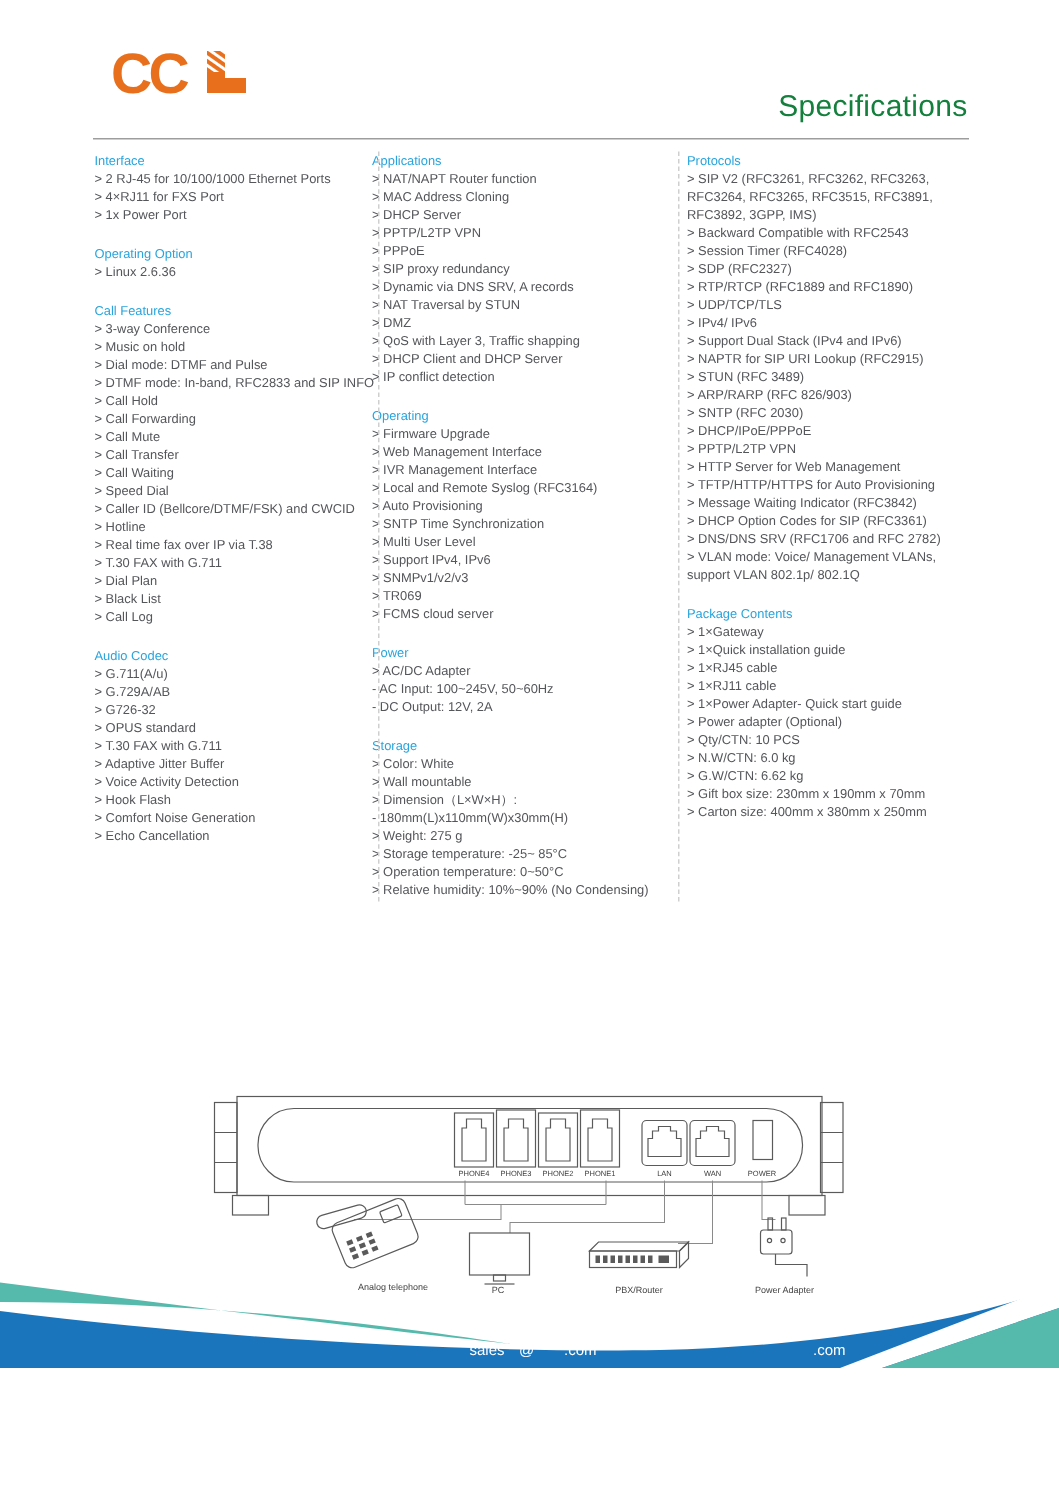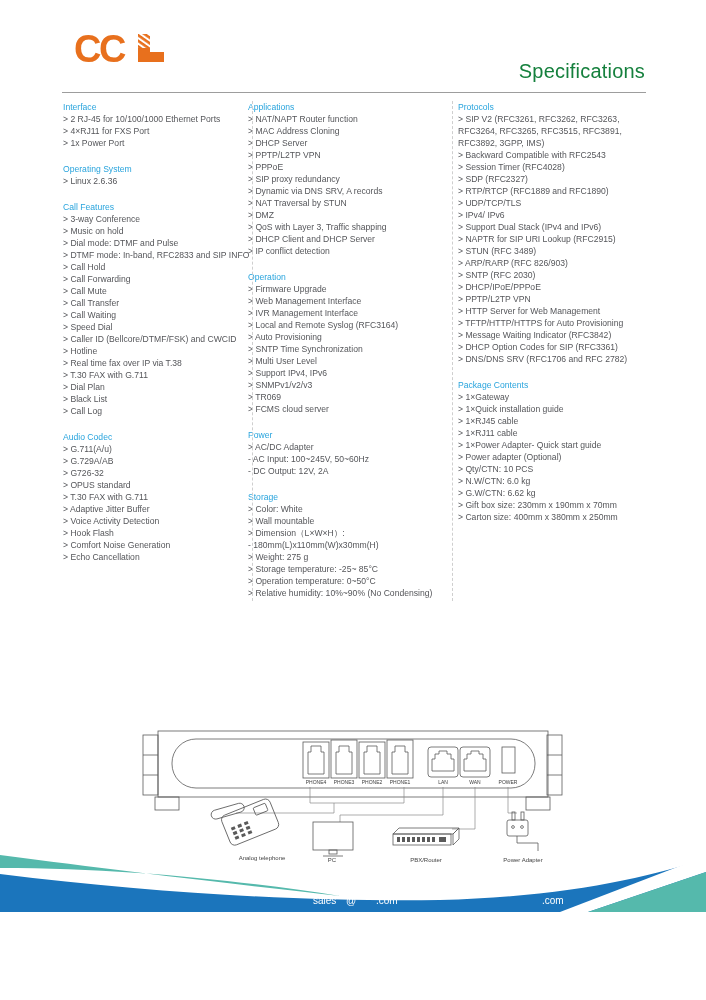--- a/index.html
+++ b/index.html
@@ -59,21 +59,21 @@
   <div class="header-rule"></div>
 
   <div class="col col0">
       <div class="section">
         <div class="sec-heading">Interface</div>
         <div class="item">&gt; 2 RJ-45 for 10/100/1000 Ethernet Ports</div>
         <div class="item">&gt; 4×RJ11 for FXS Port</div>
         <div class="item">&gt; 1x Power Port</div>
       </div>
       <div class="section">
-        <div class="sec-heading">Operating System</div>
+        <div class="sec-heading">Operating Option</div>
         <div class="item">&gt; Linux 2.6.36</div>
       </div>
       <div class="section">
         <div class="sec-heading">Call Features</div>
         <div class="item">&gt; 3-way Conference</div>
         <div class="item">&gt; Music on hold</div>
         <div class="item">&gt; Dial mode: DTMF and Pulse</div>
         <div class="item">&gt; DTMF mode: In-band, RFC2833 and SIP INFO</div>
         <div class="item">&gt; Call Hold</div>
         <div class="item">&gt; Call Forwarding</div>
@@ -113,21 +113,21 @@
         <div class="item">&gt; PPPoE</div>
         <div class="item">&gt; SIP proxy redundancy</div>
         <div class="item">&gt; Dynamic via DNS SRV, A records</div>
         <div class="item">&gt; NAT Traversal by STUN</div>
         <div class="item">&gt; DMZ</div>
         <div class="item">&gt; QoS with Layer 3, Traffic shapping</div>
         <div class="item">&gt; DHCP Client and DHCP Server</div>
         <div class="item">&gt; IP conflict detection</div>
       </div>
       <div class="section">
-        <div class="sec-heading">Operation</div>
+        <div class="sec-heading">Operating</div>
         <div class="item">&gt; Firmware Upgrade</div>
         <div class="item">&gt; Web Management Interface</div>
         <div class="item">&gt; IVR Management Interface</div>
         <div class="item">&gt; Local and Remote Syslog (RFC3164)</div>
         <div class="item">&gt; Auto Provisioning</div>
         <div class="item">&gt; SNTP Time Synchronization</div>
         <div class="item">&gt; Multi User Level</div>
         <div class="item">&gt; Support IPv4, IPv6</div>
         <div class="item">&gt; SNMPv1/v2/v3</div>
         <div class="item">&gt; TR069</div>
@@ -166,20 +166,21 @@
         <div class="item">&gt; STUN (RFC 3489)</div>
         <div class="item">&gt; ARP/RARP (RFC 826/903)</div>
         <div class="item">&gt; SNTP (RFC 2030)</div>
         <div class="item">&gt; DHCP/IPoE/PPPoE</div>
         <div class="item">&gt; PPTP/L2TP VPN</div>
         <div class="item">&gt; HTTP Server for Web Management</div>
         <div class="item">&gt; TFTP/HTTP/HTTPS for Auto Provisioning</div>
         <div class="item">&gt; Message Waiting Indicator (RFC3842)</div>
         <div class="item">&gt; DHCP Option Codes for SIP (RFC3361)</div>
         <div class="item">&gt; DNS/DNS SRV (RFC1706 and RFC 2782)</div>
+        <div class="item">&gt; VLAN mode: Voice/ Management VLANs, support VLAN 802.1p/ 802.1Q</div>
       </div>
       <div class="section">
         <div class="sec-heading">Package Contents</div>
         <div class="item">&gt; 1×Gateway</div>
         <div class="item">&gt; 1×Quick installation guide</div>
         <div class="item">&gt; 1×RJ45 cable</div>
         <div class="item">&gt; 1×RJ11 cable</div>
         <div class="item">&gt; 1×Power Adapter- Quick start guide</div>
         <div class="item">&gt; Power adapter (Optional)</div>
         <div class="item">&gt; Qty/CTN: 10 PCS</div>

